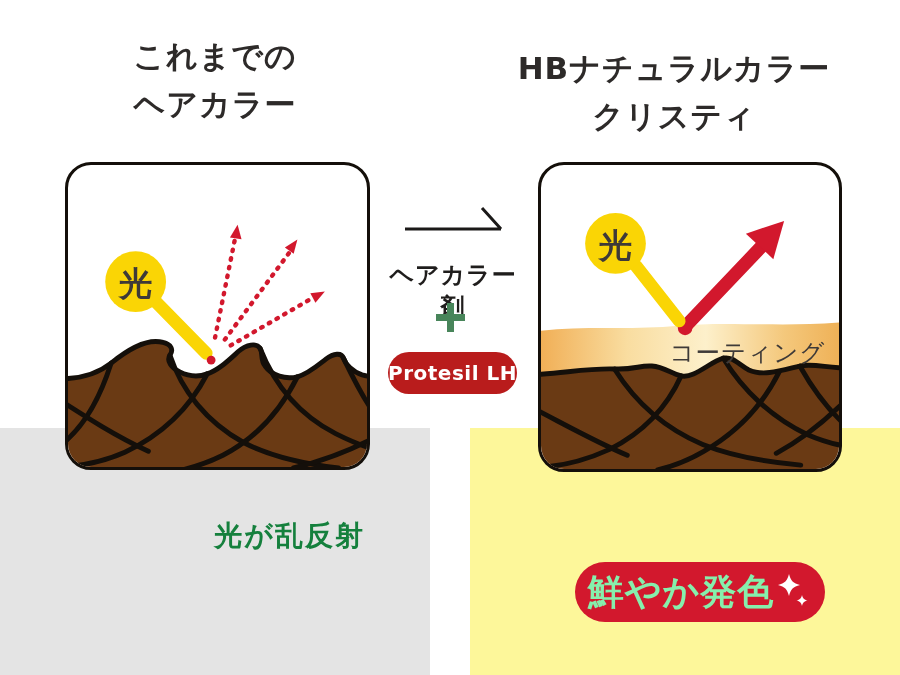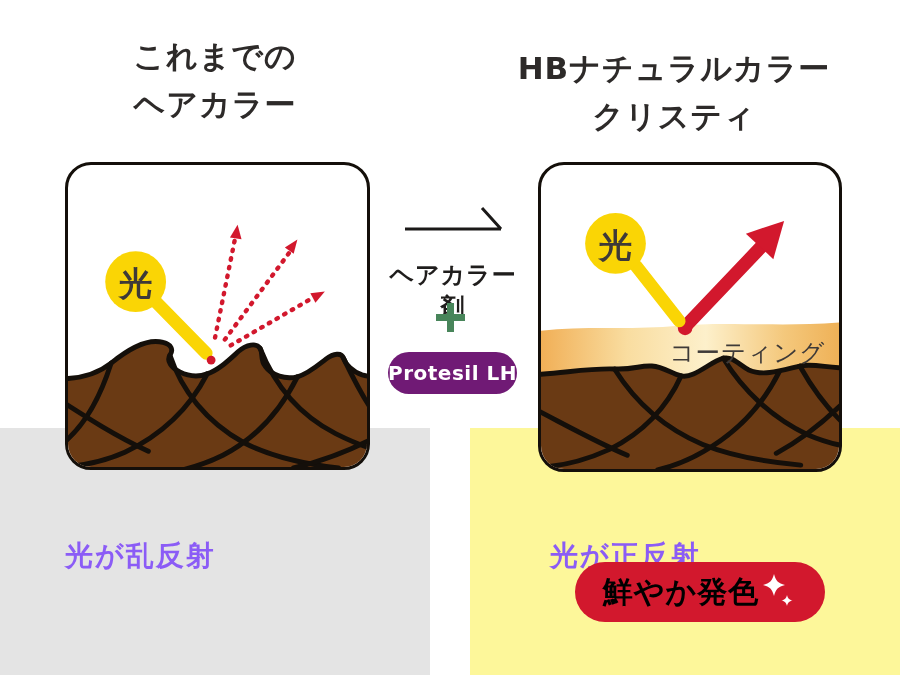--- a/index.html
+++ b/index.html
@@ -6,28 +6,28 @@
   #stage{position:relative;width:900px;height:675px;background:#ffffff;overflow:hidden;
          font-family:"DejaVu Sans","Liberation Sans",sans-serif;color:#2d2a29;}
   .abs{position:absolute;}
   .pre{white-space:pre-line;}
   .title{font-size:31px;font-weight:700;line-height:48px;text-align:center;letter-spacing:1px;color:#2d2a29;}
   .panel{top:428px;width:430px;height:247px;}
   .panel-gray{left:0;background:#e4e4e4;}
   .panel-yellow{left:470px;background:#fdf79a;}
   .illu-box{top:162px;background:#ffffff;border:3px solid #140f0a;border-radius:26px;overflow:hidden;}
   .illu-box svg{display:block;}
-  .caption{top:537px;font-size:28px;font-weight:700;text-align:left;color:#8b5cf6;letter-spacing:2px;}
+  .caption{top:517px;font-size:28px;font-weight:700;text-align:right;color:#15803d;letter-spacing:2px;}
   .agent-label{left:377px;top:259px;width:152px;text-align:center;font-size:24px;font-weight:700;color:#1f1d1c;letter-spacing:1px;}
-  .ingredient-badge{left:388px;top:352px;width:129px;height:42px;border-radius:21px;background:#701a75;
+  .ingredient-badge{left:388px;top:352px;width:129px;height:42px;border-radius:21px;background:#b91c1c;
                     display:flex;align-items:center;justify-content:center;}
   .ingredient-badge span{color:#ffffff;font-size:20px;font-weight:700;letter-spacing:0.5px;}
   .result-badge{left:575px;top:562px;width:250px;height:60px;border-radius:30px;background:#d2182d;
                 display:flex;align-items:center;justify-content:center;gap:4px;}
-  .result-badge .txt{color:#000000;font-size:30px;font-weight:700;letter-spacing:1px;}
+  .result-badge .txt{color:#86efac;font-size:36px;font-weight:700;letter-spacing:1px;}
   .svgtext{font-family:"DejaVu Sans","Liberation Sans",sans-serif;}
 </style>
 </head>
 <body>
 
 <div id="stage">
 
   <div class="abs panel panel-gray"></div>
   <div class="abs panel panel-yellow"></div>
 
@@ -136,21 +136,20 @@
       <rect x="0" y="11" width="29" height="7"></rect>
       <rect x="11" y="0" width="7" height="29"></rect>
     </g>
   </svg>
 
   <div class="abs ingredient-badge">
     <span>Protesil LH</span>
   </div>
 
   <div class="abs caption" style="left:65px;width:300px;">光が乱反射</div>
-  <div class="abs caption" style="left:550px;width:300px;">光が正反射</div>
 
   <div class="abs result-badge">
     <span class="txt">鮮やか発色</span>
     <svg width="34" height="36" viewBox="0 0 34 36">
       <g fill="#ffffff">
         <path d="M11 0 C12.7 6.8 15.2 9.3 22 11 C15.2 12.7 12.7 15.2 11 22 C9.3 15.2 6.8 12.7 0 11 C6.8 9.3 9.3 6.8 11 0 Z"></path>
         <path d="M24 21 C24.9 24.4 26.1 25.6 29.5 26.5 C26.1 27.4 24.9 28.6 24 32 C23.1 28.6 21.9 27.4 18.5 26.5 C21.9 25.6 23.1 24.4 24 21 Z"></path>
       </g>
     </svg>
   </div>

